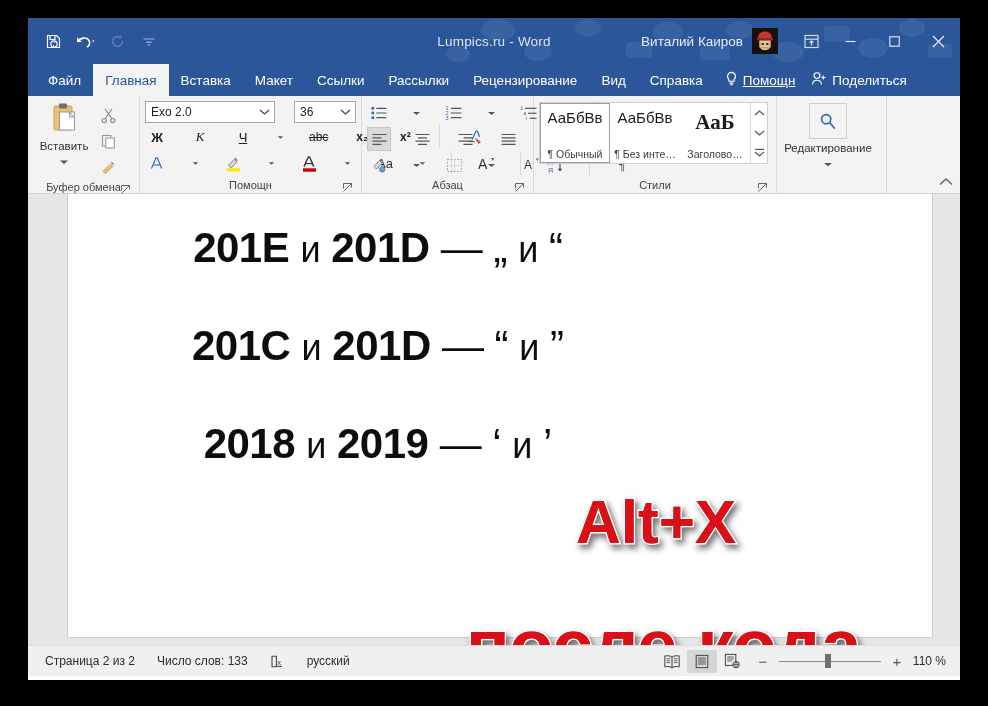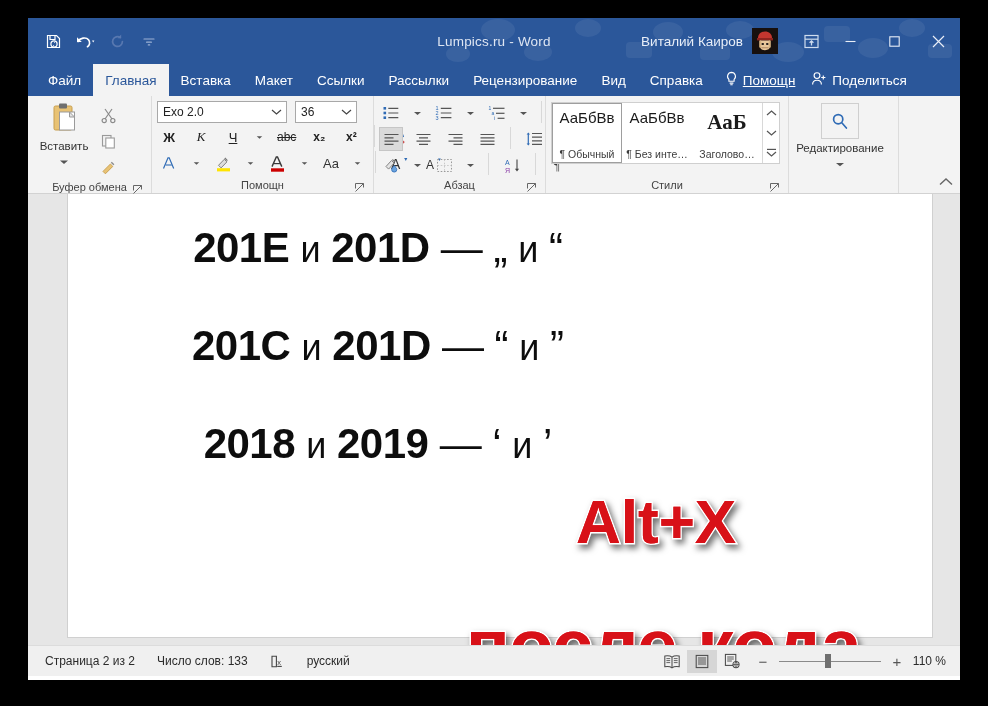--- a/index.html
+++ b/index.html
@@ -139,21 +139,21 @@
   }
   .clip-paste .lbl { font-size: 11.5px; color: #333; margin-top: 1px; }
   .clip-side { display: flex; flex-direction: column; gap: 2px; padding-top: 4px; }
   .mini-btn {
     width: 26px; height: 24px;
     display: flex; align-items: center; justify-content: center;
   }
 
   
   .font-rows { display: flex; flex-direction: column; gap: 2px; padding-top: 2px; }
-  .frow { display: flex; align-items: flex-start; gap: 8px; }
+  .frow { display: flex; align-items: flex-start; gap: 19px; }
   .combo {
     height: 22px; border: 1px solid #a8a8a8; background: #fff;
     display: flex; align-items: center; font-size: 12px; color: #222;
     padding: 0 2px 0 5px;
   }
   .combo .cval { flex: 1 1 auto; white-space: nowrap; overflow: hidden; }
   .combo .carr { width: 16px; display: flex; align-items: center; justify-content: center; color: #444; }
   .fbtn {
     min-width: 24px; height: 24px; padding: 0 3px;
     display: flex; align-items: center; justify-content: center;
@@ -395,21 +395,21 @@
             <path d="M1.6 13.4c0-2.6 2-4.2 4.4-4.2s4.4 1.6 4.4 4.2"></path>
             <path d="M12.3 4.4v4.2M10.2 6.5h4.2"></path>
           </svg>
         </span>
         <span>Поделиться</span>
       </div>
     </div>
 
     <div class="ribbon">
 
-      <div class="rgroup" style="width:124px">
+      <div class="rgroup" style="width:112px">
         <div class="rgroup-body">
           <div class="clip-paste">
             <span>
               <svg width="34" height="34" viewBox="0 0 34 34">
                 <rect x="7" y="5" width="18" height="24" rx="1.5" fill="#e8c274" stroke="#c79e4e"></rect>
                 <rect x="12" y="2.5" width="8" height="5" rx="1" fill="#6f6f6f"></rect>
                 <rect x="12.5" y="11" width="15" height="18" fill="#fff" stroke="#9a9a9a"></rect>
                 <path d="M22.5 11l5 5h-5z" fill="#e2e2e2" stroke="#9a9a9a"></path>
               </svg>
             </span>

